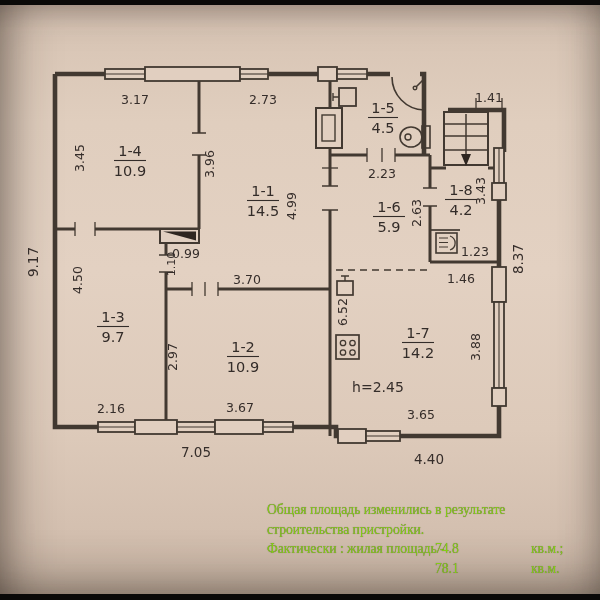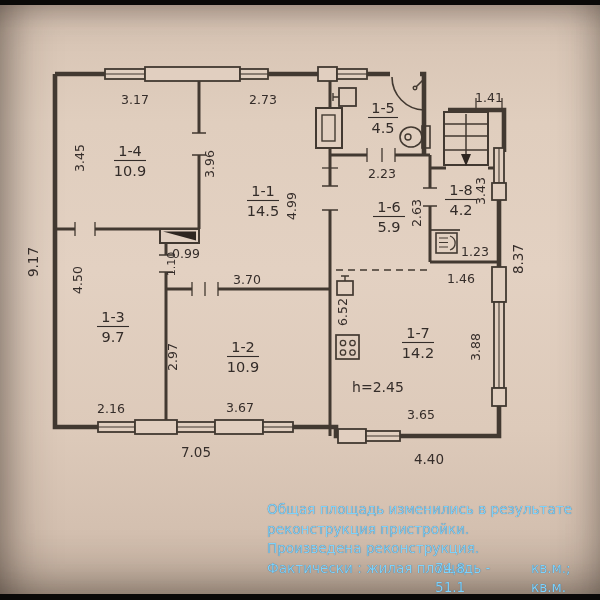--- a/index.html
+++ b/index.html
@@ -27,22 +27,23 @@
   .wall{stroke:#423931;fill:none;}
   .w-outer{stroke-width:4.6;}
   .w-main{stroke-width:3;}
   .w-thin{stroke-width:1.7;}
   .tick{stroke:#423931;stroke-width:1.3;fill:none;}
   .winrect{fill:#e1cfc0;stroke:#423931;stroke-width:1.8;}
   .winline{stroke:#423931;stroke-width:1.1;fill:none;}
   .icon{stroke:#423931;fill:none;}
   .notes{
     position:absolute;left:267px;top:500px;width:326px;
-    font-size:13.6px;line-height:19.6px;color:#7dd3fc;
+    font-size:13.6px;line-height:19.6px;color:#84cc16;
     text-shadow:0 0 .7px rgba(65,51,61,.85);
+    font-family:Liberation Serif, serif;
   }
   .nline{position:relative;white-space:nowrap;}
   .fact-row .nval{position:absolute;left:168px;}
   .fact-row .nunit{position:absolute;left:264px;}
   .indent{padding-left:78px;}
 </style>
 </head>
 <body>
 
 <div class="paper"></div>
@@ -252,24 +253,23 @@
     <text class="dim" x="421" y="213" transform="rotate(-90 421 213)">2.63</text>
     <text class="dim" x="485" y="191" transform="rotate(-90 485 191)">3.43</text>
     <text class="dim" x="347" y="312" transform="rotate(-90 347 312)">6.52</text>
     <text class="dim" x="480" y="347" transform="rotate(-90 480 347)">3.88</text>
     <text class="dim-lg" x="523" y="259" transform="rotate(-90 523 259)">8.37</text>
   </g>
 </svg>
 
 <div class="notes">
   <div class="nline">Общая площадь изменились в результате</div>
-  <div class="nline">реконструкция пристройки.</div>
-  <div class="nline">Произведена реконструкция.</div>
+  <div class="nline">строительства пристройки.</div>
   <div class="nline fact-row">
     <span>Фактически : жилая площадь -</span>
     <span class="nval">74.8</span>
     <span class="nunit">кв.м.;</span>
   </div>
   <div class="nline fact-row indent">
-    <span class="nval">51.1</span>
+    <span class="nval">78.1</span>
     <span class="nunit">кв.м.</span>
   </div>
 </div>
 
 </body></html>

